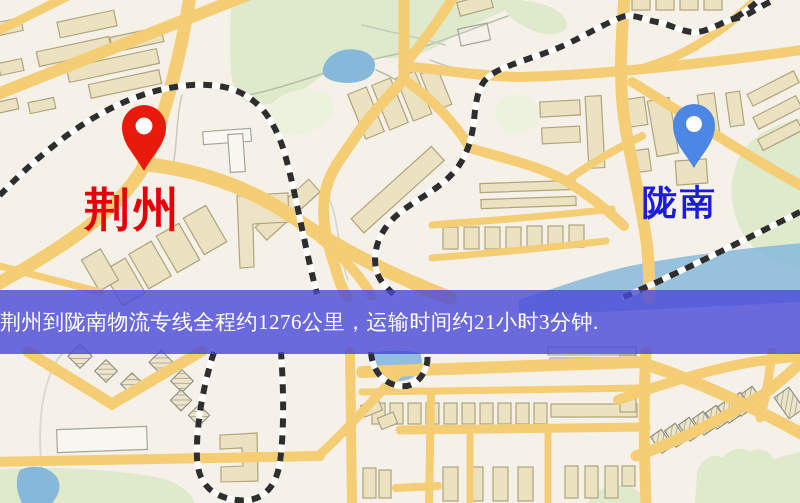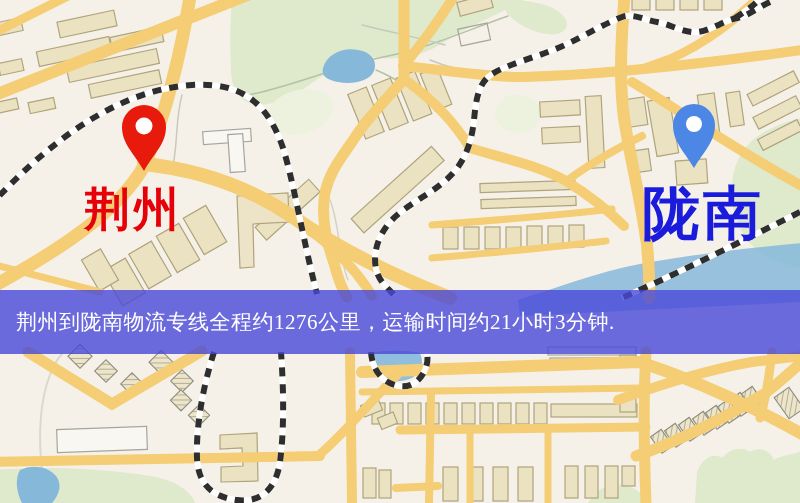--- a/index.html
+++ b/index.html
@@ -2,24 +2,24 @@
 <html><head>
 <meta charset="utf-8">
 <style>
   html,body{margin:0;padding:0;background:#ffffff;}
   #stage{position:relative;width:800px;height:503px;overflow:hidden;
          font-family:"Liberation Serif","DejaVu Serif",serif;}
   #mapsvg{position:absolute;left:0;top:0;width:800px;height:503px;display:block;}
   .city-label{position:absolute;font-weight:bold;line-height:1;letter-spacing:3px;
               text-shadow:0 0 1px rgba(255,255,255,.4);white-space:nowrap;margin-top:7px;}
   #origin-label{left:84px;top:180px;font-size:46px;}
-  #dest-label{left:642px;top:178px;font-size:58px;}
+  #dest-label{left:642px;top:178px;font-size:35px;}
   #route-banner{position:absolute;left:0;top:290px;width:800px;height:64px;
                 background:rgba(72,72,216,0.80);display:flex;align-items:center;}
-  #route-banner span{color:#ffffff;font-size:21px;padding-left:16px;white-space:nowrap;
+  #route-banner span{color:#ffffff;font-size:21px;white-space:nowrap;
                      letter-spacing:0.5px;}
 </style>
 </head>
 <body>
 
 <div id="stage">
 
 <svg id="mapsvg" viewBox="0 0 800 503" xmlns="http://www.w3.org/2000/svg">
   <defs>
     <pattern id="hatch" width="5" height="5" patternUnits="userSpaceOnUse" patternTransform="rotate(45)">

